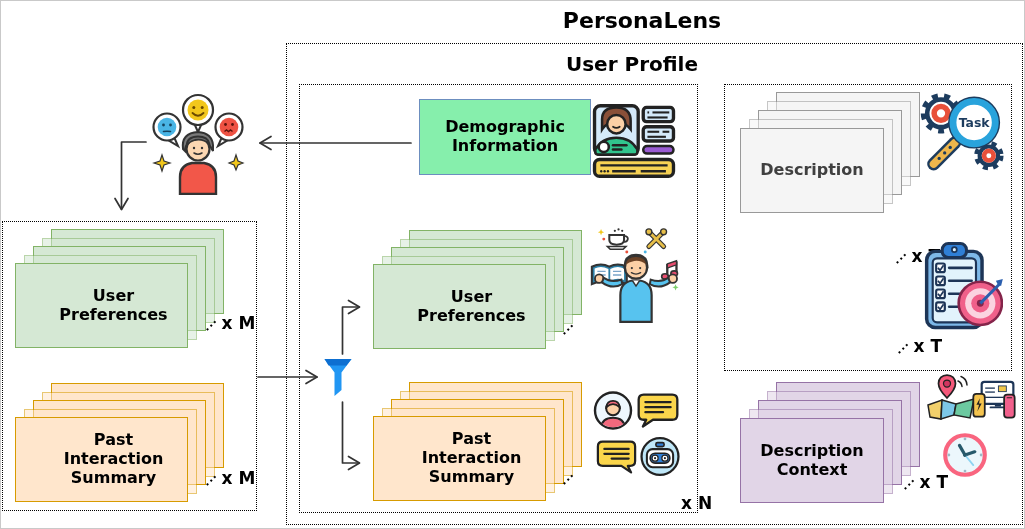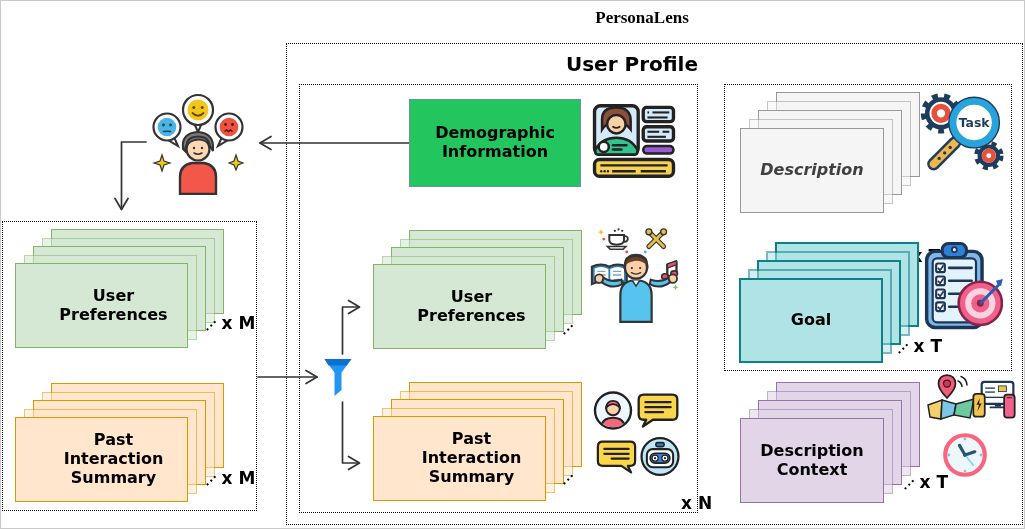--- a/index.html
+++ b/index.html
@@ -3,41 +3,41 @@
 <meta charset="utf-8">
 <style>
   html,body{margin:0;padding:0;background:#fff;}
   .canvas{
     position:relative;width:1025px;height:529px;background:#fff;
     box-sizing:border-box;border:1px solid #c9c9c9;overflow:hidden;
     font-family:"DejaVu Sans","Liberation Sans",sans-serif;color:#000;
   }
   .dotted{position:absolute;border:1.6px dotted #000;box-sizing:border-box;background:transparent;}
   .sec-title{position:absolute;font-size:20px;font-weight:600;text-align:right;white-space:nowrap;}
-  .main-title{position:absolute;font-size:17px;font-weight:600;text-align:center;font-family:Liberation Serif, serif;}
+  .main-title{position:absolute;font-size:22px;font-weight:600;text-align:center;}
   .stack{position:absolute;}
   .card{
     position:absolute;box-sizing:border-box;display:flex;align-items:center;justify-content:center;
     text-align:center;font-size:16px;font-weight:600;line-height:1.18;padding:2px 8px;
   }
   .w-m .card{width:173px;height:85px;}
   .w-t .card{width:144px;height:85px;}
   .w-m .b4{left:36px;top:0;}   .w-m .b3{left:27px;top:8.5px;} .w-m .b2{left:18px;top:17px;}
   .w-m .b1{left:9px;top:25.5px;} .w-m .f{left:0;top:34px;padding-left:32px;}
   .w-t .b4{left:36px;top:0;}   .w-t .b3{left:27px;top:9px;}  .w-t .b2{left:18px;top:18px;}
   .w-t .b1{left:9px;top:27px;}  .w-t .f{left:0;top:36px;}
   .lite{opacity:.55;}
   .c-green {background:#d5e8d4;border:1.5px solid #82b366;}
   .c-orange{background:#ffe6cc;border:1.5px solid #d79b00;}
   .c-gray  {background:#f5f5f5;border:1.5px solid #999999;color:#404040;}
   .c-teal  {background:#b0e3e6;border:2px solid #0e8088;}
   .c-purple{background:#e1d5e7;border:1.5px solid #9673a6;}
   .demo-box{
-    position:absolute;left:408px;top:98px;width:172px;height:88px;box-sizing:border-box;
-    background:#22c55e;border:1.5px solid #6c8ebf;display:flex;align-items:center;justify-content:center;
+    position:absolute;left:418px;top:98px;width:172px;height:76px;box-sizing:border-box;
+    background:#86efac;border:1.5px solid #6c8ebf;display:flex;align-items:center;justify-content:center;
     text-align:center;font-size:16px;font-weight:600;line-height:1.18;
   }
   .count{position:absolute;font-size:17px;font-weight:700;white-space:nowrap;}
   .dots{display:inline-block;transform:rotate(-45deg);font-size:11px;font-weight:700;letter-spacing:1px;
         position:relative;top:-2px;margin-right:4px;}
   .icon{position:absolute;}
   .icon svg{width:100%;height:100%;display:block;}
   .arrows{position:absolute;left:0;top:0;pointer-events:none;}
   .flip{transform:scaleX(-1);}
 </style>
@@ -120,42 +120,33 @@
     <div class="card c-orange f">
       <span>Past Interaction Summary</span>
     </div>
   </div>
   <div class="count" style="left:558px;top:466px;">
     <span class="dots">...</span>
   </div>
 
   <div class="count" style="left:680px;top:492px;">x N</div>
 
-  <div class="stack w-t" style="left:739px;top:91px;width:182px;height:122px;font-style:italic;">
+  <div class="stack w-t" style="left:739px;top:91px;width:182px;height:122px;">
     <div class="card c-gray b4"></div>
     <div class="card c-gray b3 lite"></div>
     <div class="card c-gray b2"></div>
     <div class="card c-gray b1 lite"></div>
     <div class="card c-gray f">
       <span>Description</span>
     </div>
   </div>
   <div class="count" style="left:891px;top:245px;">
     <span class="dots">...</span><span>x T</span>
   </div>
 
-  <div class="stack w-t" style="left:738px;top:241px;width:182px;height:122px;">
-    <div class="card c-teal b4"></div>
-    <div class="card c-teal b3 lite"></div>
-    <div class="card c-teal b2"></div>
-    <div class="card c-teal b1 lite"></div>
-    <div class="card c-teal f">
-      <span>Goal</span>
-    </div>
-  </div>
   <div class="count" style="left:893px;top:335px;">
     <span class="dots">...</span><span>x T</span>
   </div>
 
   <div class="stack w-t" style="left:739px;top:381px;width:182px;height:122px;">
     <div class="card c-purple b4"></div>
     <div class="card c-purple b3 lite"></div>
     <div class="card c-purple b2"></div>
     <div class="card c-purple b1 lite"></div>
     <div class="card c-purple f">

